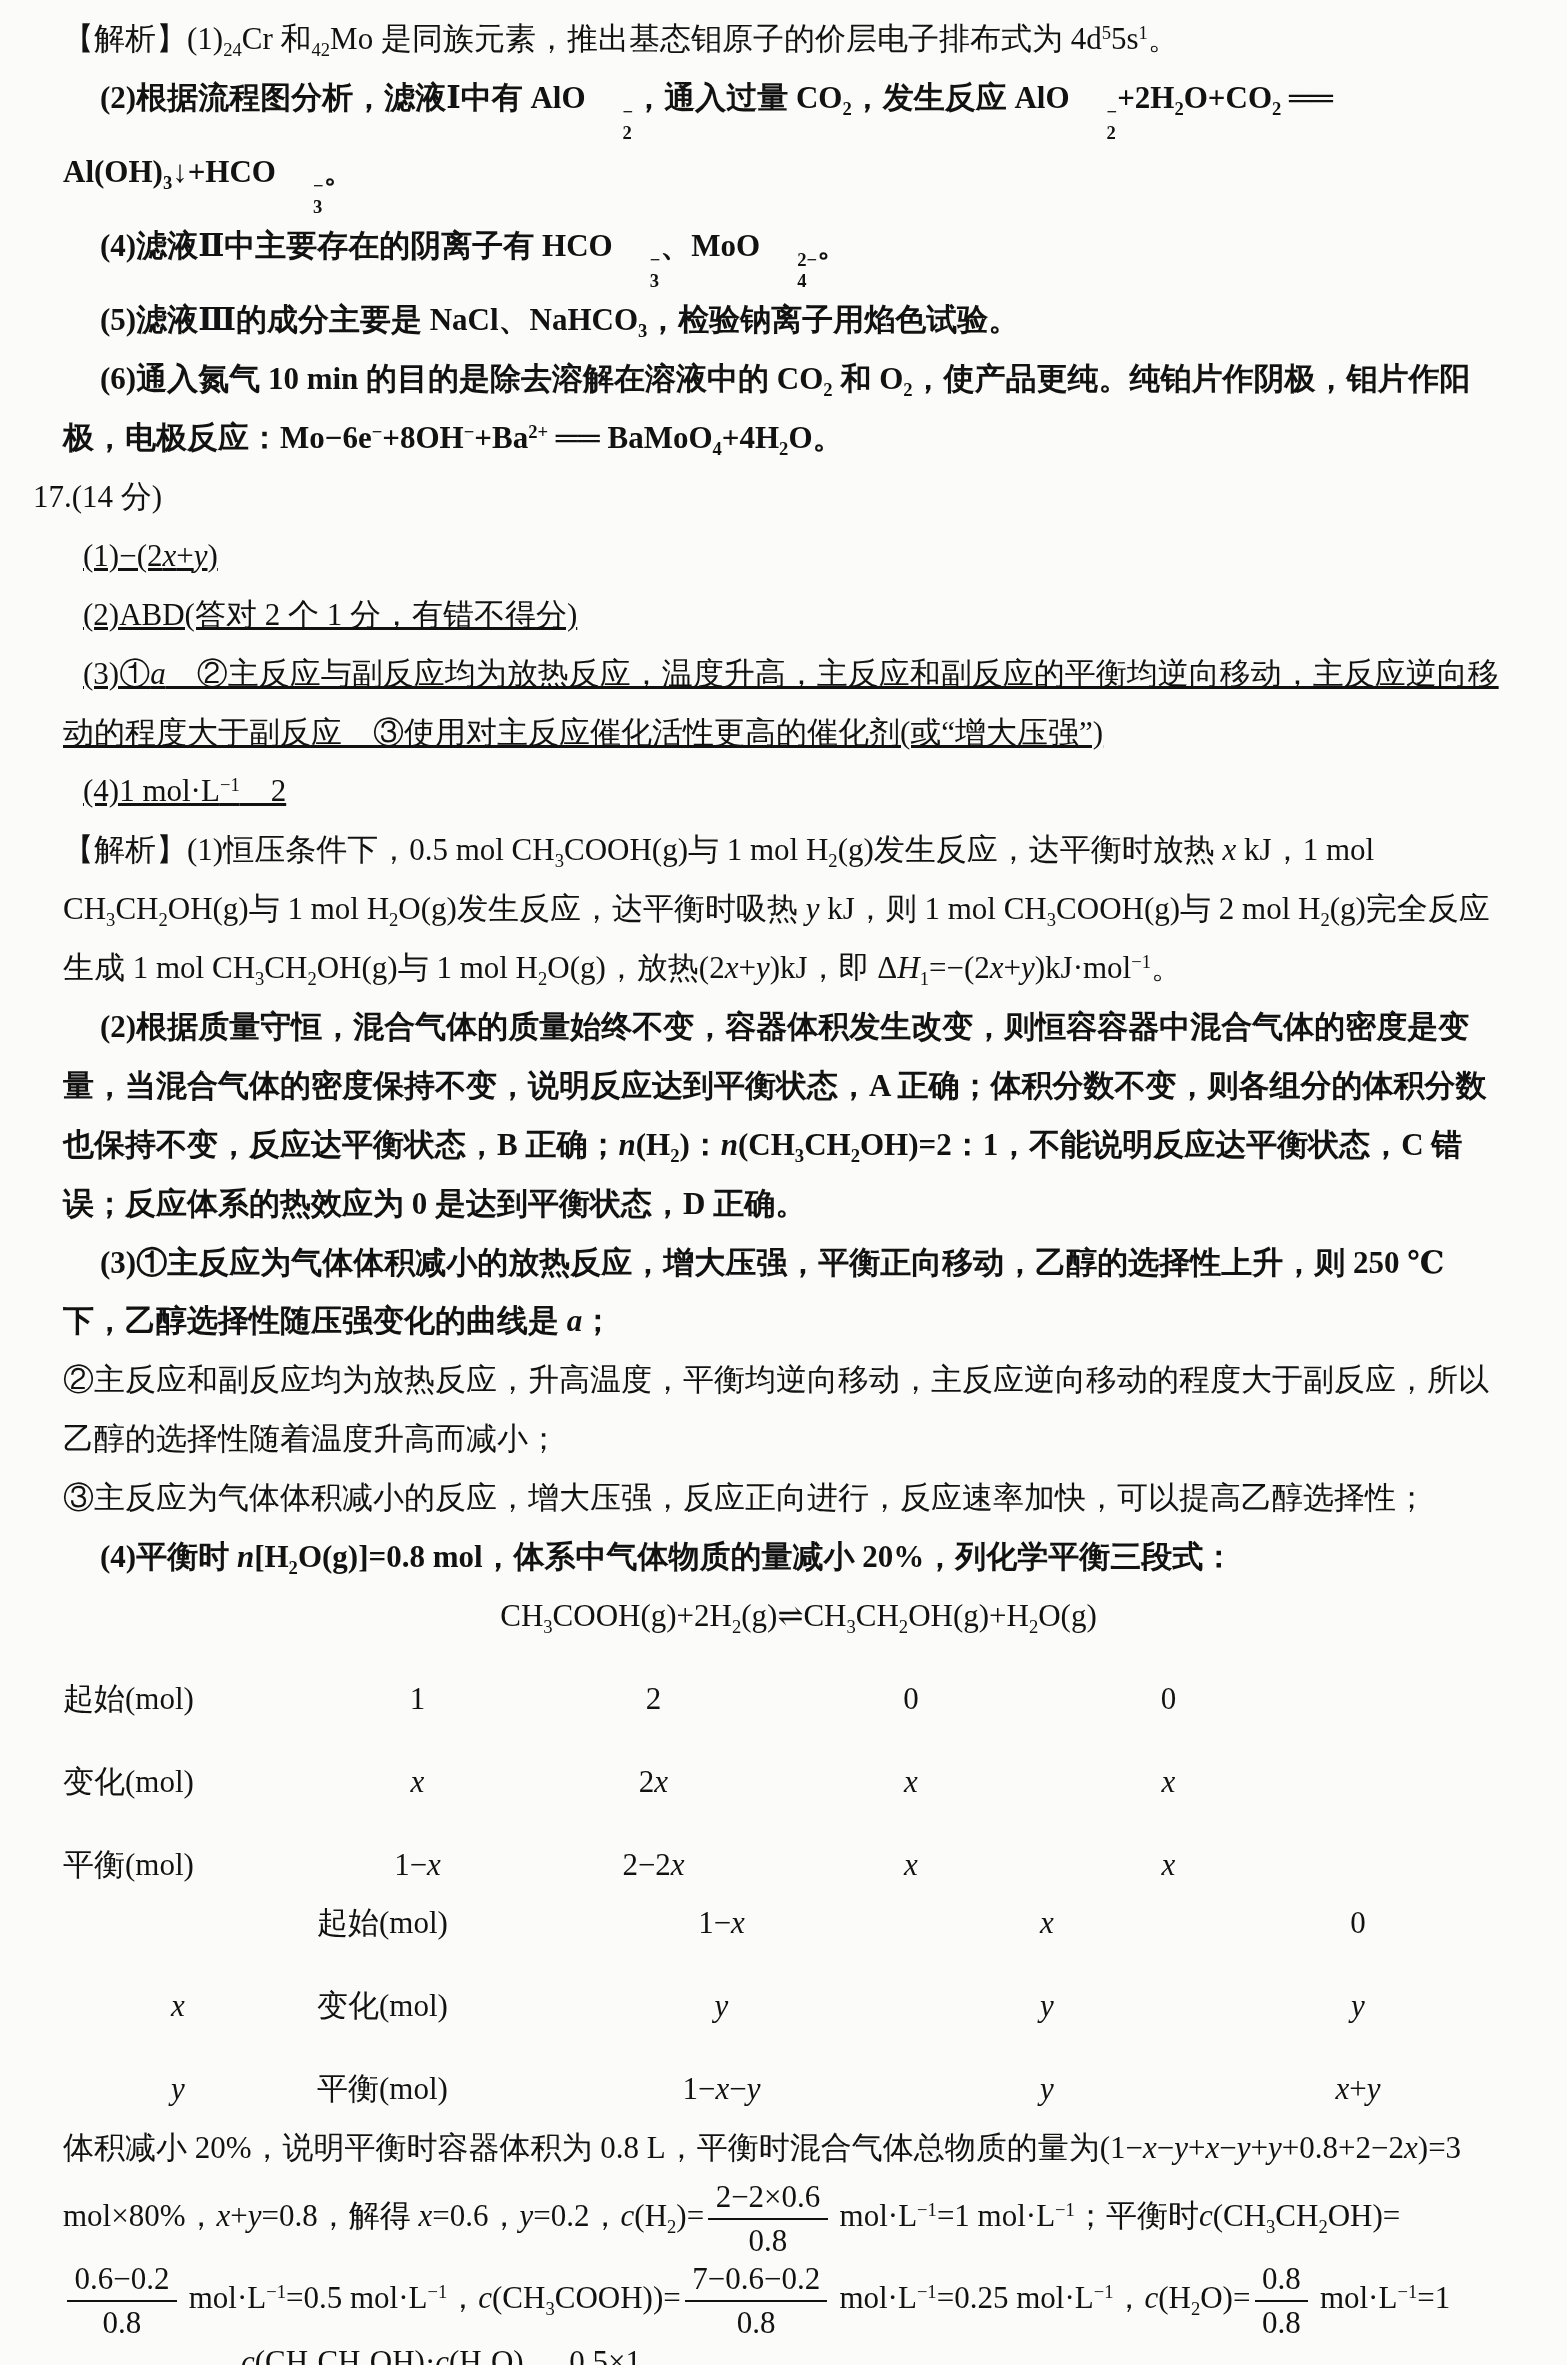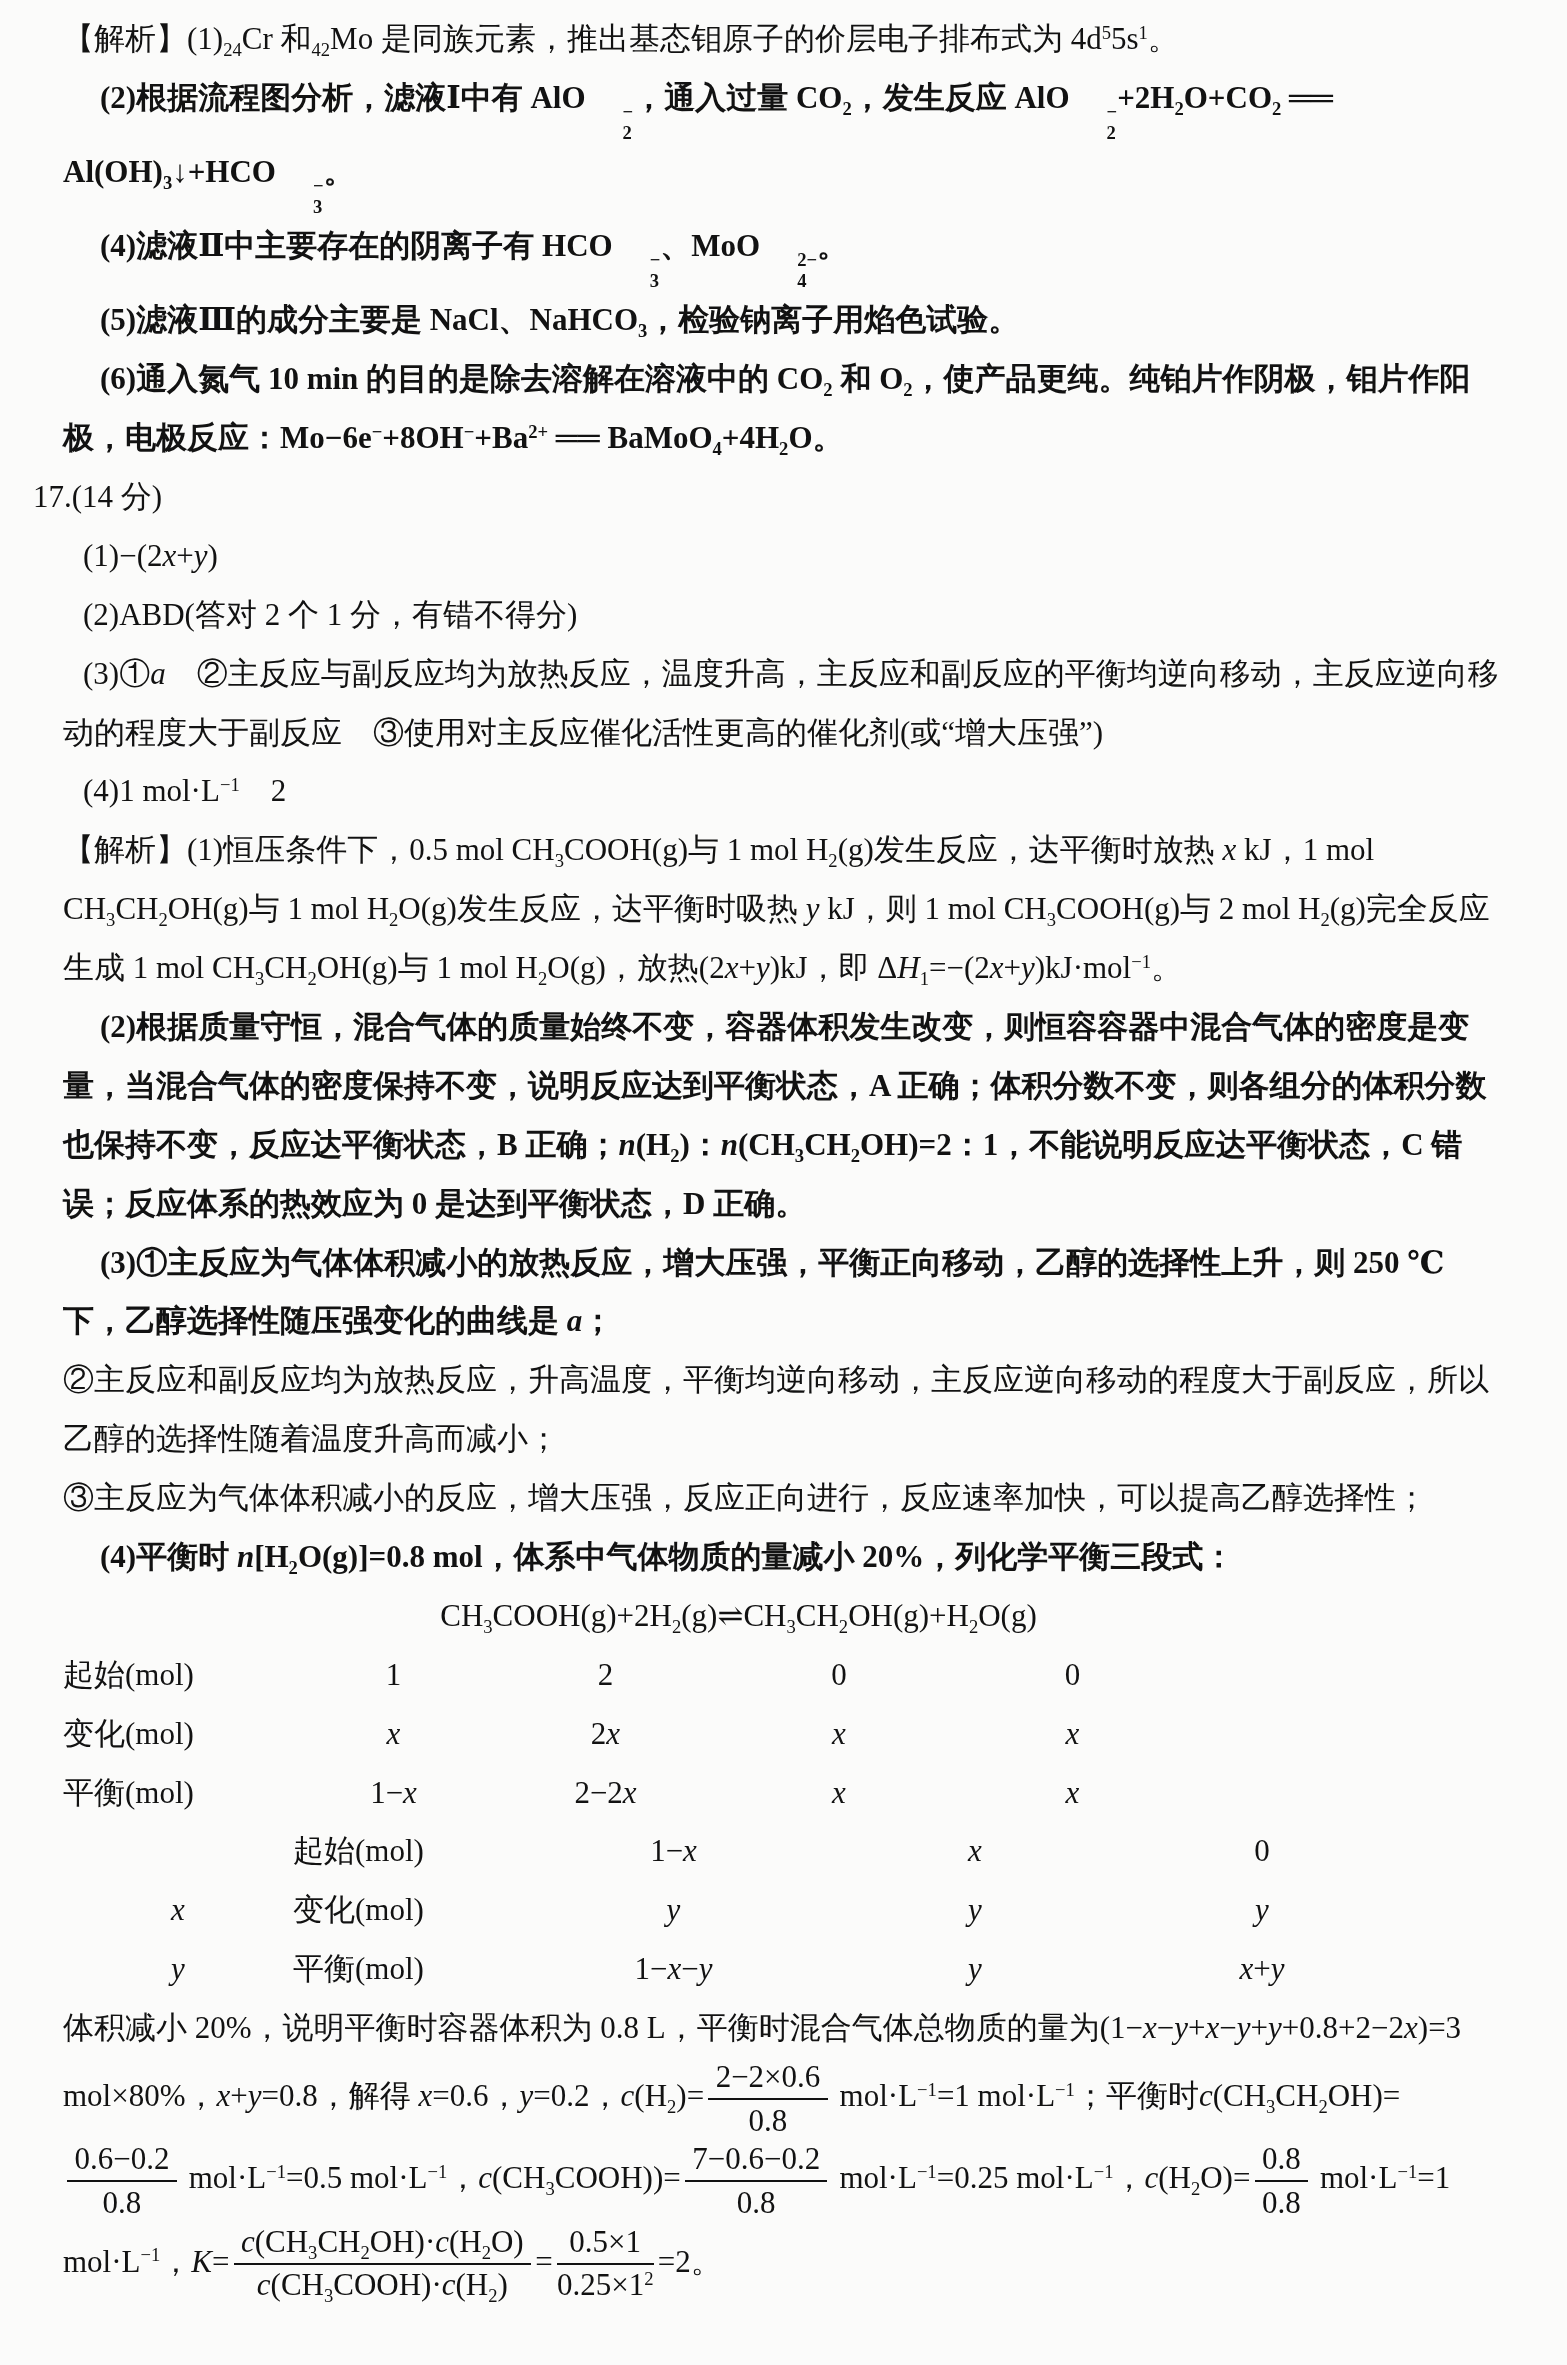--- a/index.html
+++ b/index.html
@@ -8,38 +8,38 @@
     min-height:2366px;
     background:#fbfbfa;
     color:#121212;
     font-family:"Liberation Serif","DejaVu Serif",serif;
     font-size:31px;
     line-height:1.9;
   }
   main{display:block;padding:10px 66px 21.5px 63px;}
   p{margin:0;padding:0;}
   p.indent{text-indent:37px;font-weight:bold;}
-  p.sub{text-indent:20px;}
+  p.sub{text-indent:20px;text-decoration:underline;}
   p.item{margin-left:-30px;}
   .bl{font-weight:400;}
   .it{font-style:italic;font-family:"Liberation Serif","DejaVu Serif",serif;}
   sub,sup{font-size:0.6em;line-height:1;}
   sub{vertical-align:-0.35em;}
   sup{vertical-align:0.55em;}
   .ss{
     display:inline-flex;flex-direction:column;justify-content:center;
     font-size:0.6em;line-height:1.1;vertical-align:-0.55em;text-align:left;
   }
   .frac{
     display:inline-flex;flex-direction:column;vertical-align:middle;
     text-align:center;line-height:1.25;margin:0 4.3px;
   }
   .frac .num{border-bottom:2.2px solid currentColor;padding:0 7.2px 1.4px;text-align:center;}
   .frac .den{padding-top:1.4px;}
-  .tbl{display:grid;align-items:baseline;}
+  .tbl{display:grid;align-items:baseline;gap:24px;}
   .t1{grid-template-columns:230px 201px 223px 244px 223px;}
   .t2{grid-template-columns:230px 244px 273px 330px 244px;}
   .tbl .eq{grid-column:2 / 6;text-align:center;white-space:nowrap;}
   .tbl .val{text-align:center;}
 </style>
 </head>
 <body>
 
 <main>
   <div id="doc-content">

